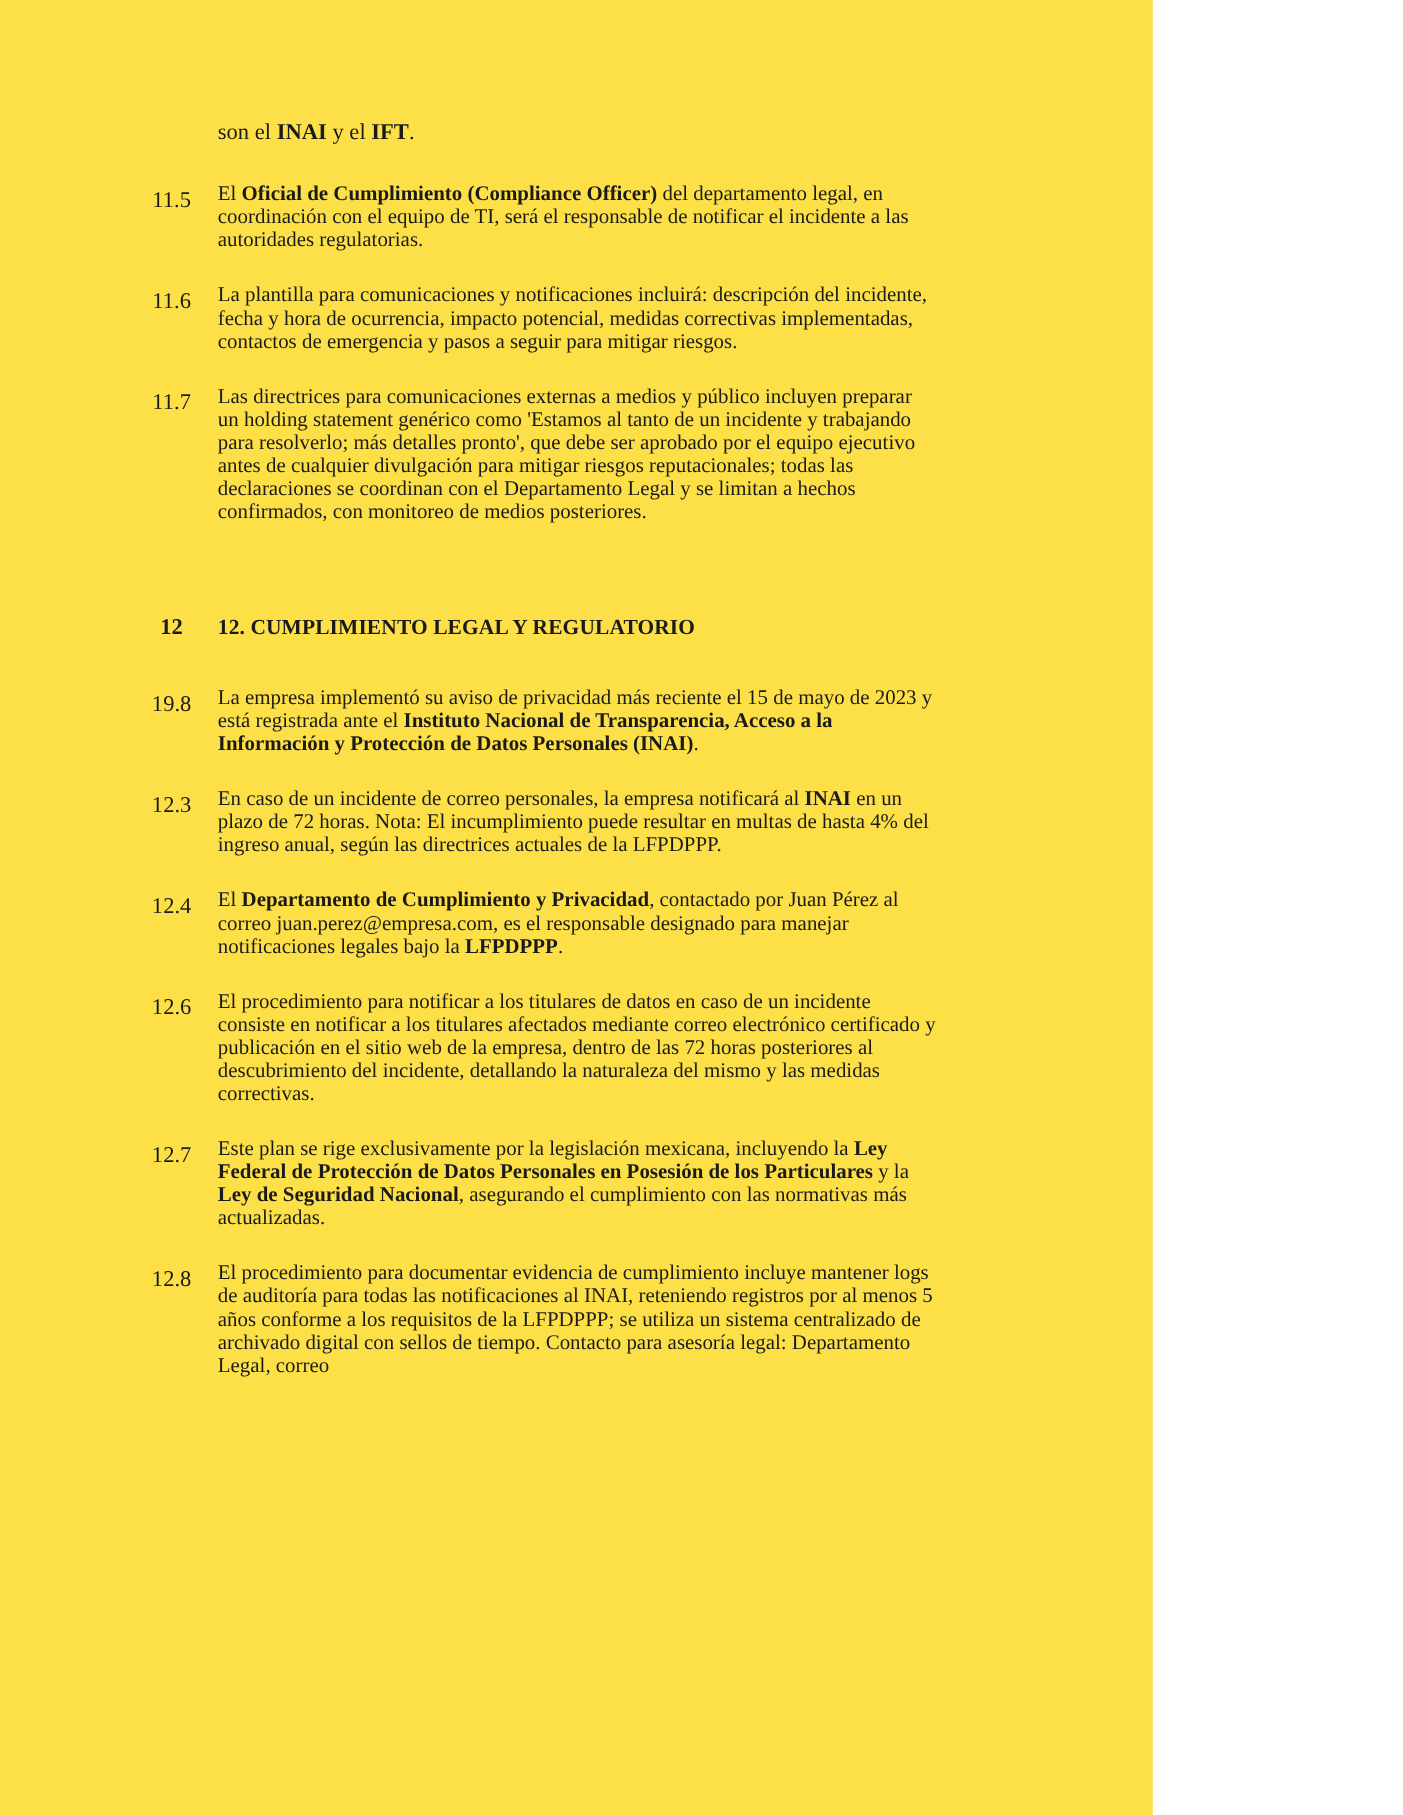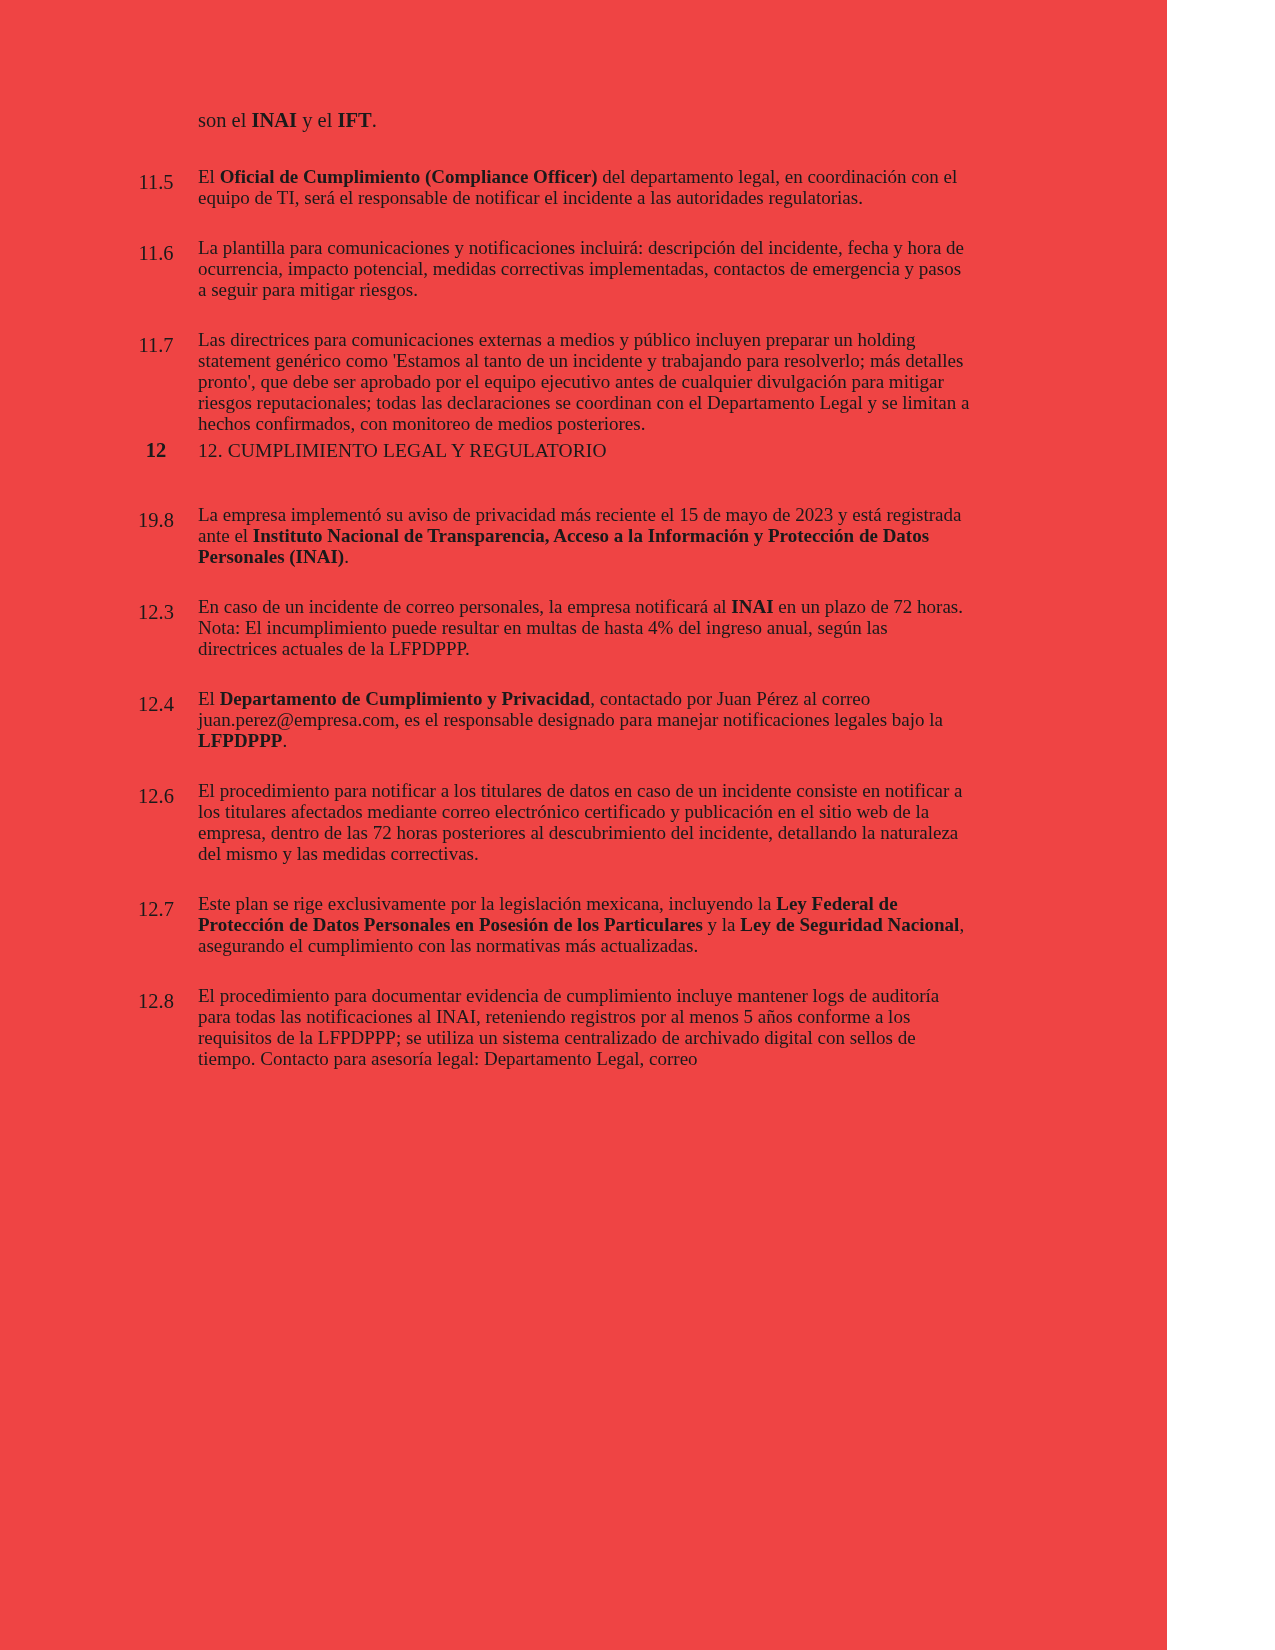--- a/index.html
+++ b/index.html
@@ -7,23 +7,23 @@
     margin: 0;
     padding: 0;
     background: #ffffff;
   }
   body {
     font-family: "Liberation Serif", "DejaVu Serif", serif;
     color: #1a1a1a;
   }
   .page {
     position: relative;
-    width: 1167px;
+    width: 1048px;
     height: 1650px;
-    background: #ef4444;
+    background: #fde047;
     box-sizing: border-box;
     padding: 104px 196px 0 130px;
     overflow: hidden;
   }
 
   
   .cont-line {
     margin: 0 0 0 68px;
     font-size: 20.5px;
     line-height: 33px;
@@ -50,31 +50,32 @@
     font-size: 19px;
     line-height: 21px;
     text-align: left;
     hyphens: none;
   }
 
   
   .section-head {
     display: flex;
     align-items: flex-start;
+    margin-top: 78px;
   }
   .section-head .clause-num {
     font-weight: bold;
     font-size: 20.5px;
   }
   .section-head-title {
     flex: 1 1 auto;
     padding-left: 16px;
     font-size: 19.5px;
     line-height: 33px;
-    font-weight: normal;
+    font-weight: bold;
     letter-spacing: 0.1px;
   }
 
   .sp-after-section {
     height: 8px;
   }
 
   b, strong {
     font-weight: bold;
   }

